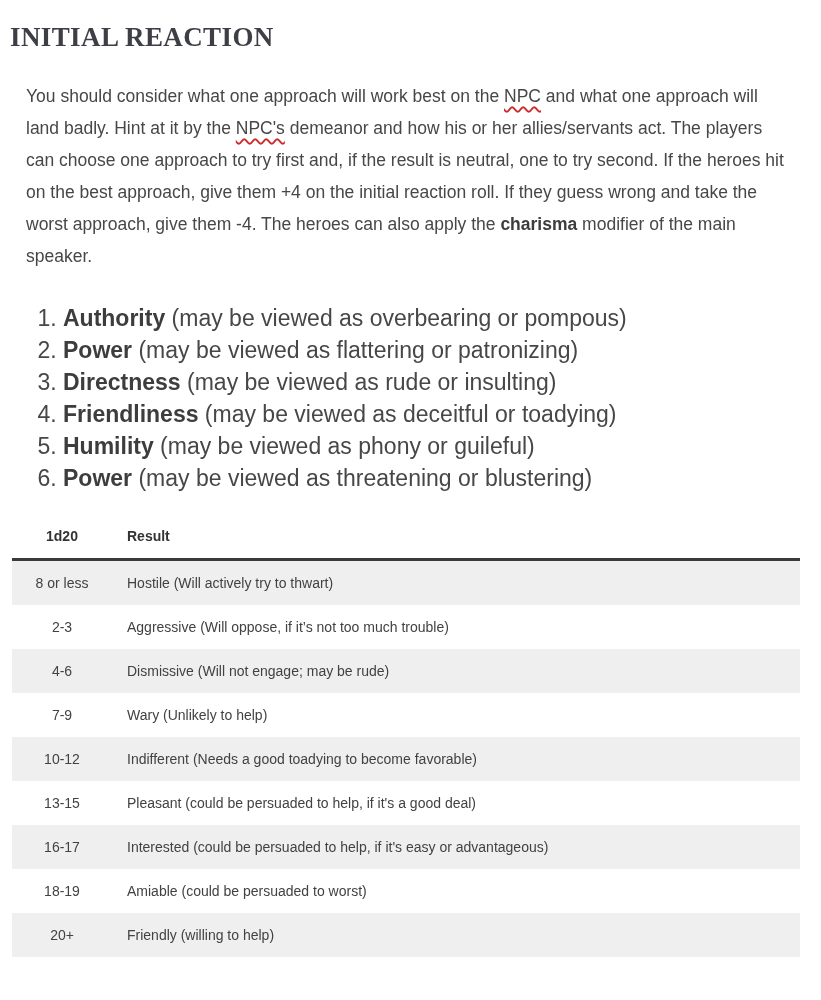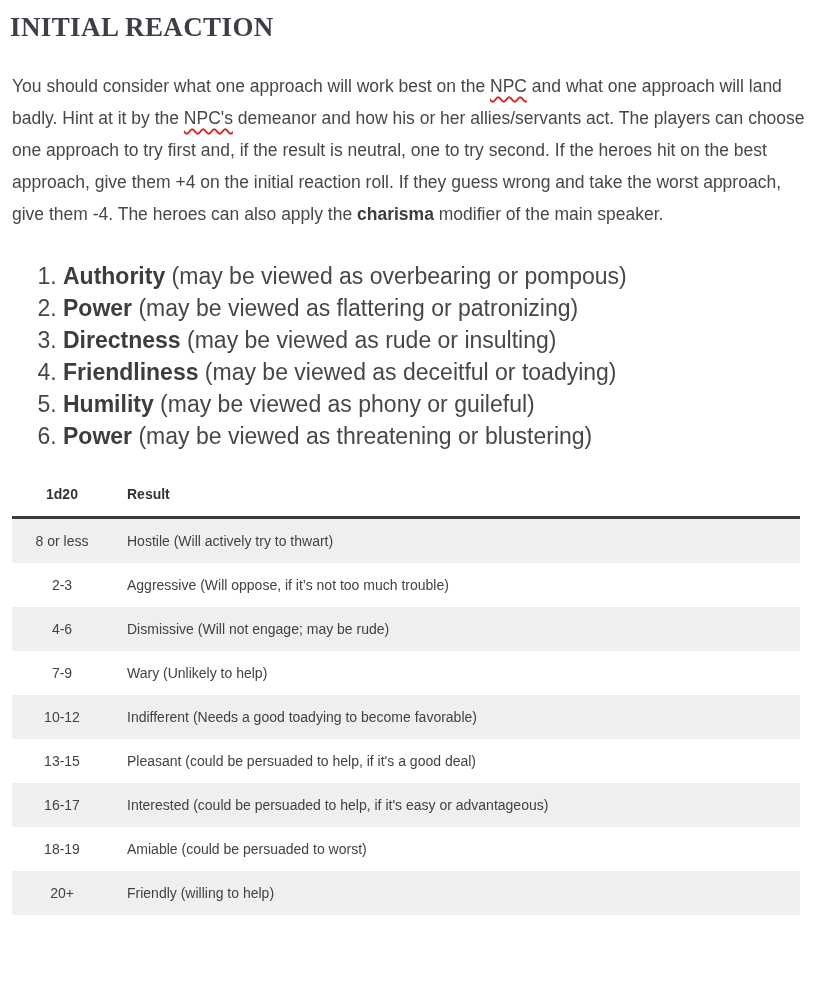--- a/index.html
+++ b/index.html
@@ -5,34 +5,34 @@
   * { box-sizing: border-box; }
   html, body { margin: 0; padding: 0; background: #ffffff; }
   body {
     font-family: "Liberation Sans", "DejaVu Sans", sans-serif;
     color: #454545;
     width: 821px;
   }
   .page {
     width: 821px;
     min-height: 1000px;
-    padding: 10px 11px 20px 10px;
+    padding: 20px 11px 20px 10px;
   }
   h1.page-title {
     font-family: "Liberation Serif", "DejaVu Serif", serif;
     font-size: 27px;
     font-weight: 700;
     letter-spacing: 0.4px;
     color: #3e3e46;
     margin: 2px 0 27px 0;
   }
   p.intro {
     font-size: 17.5px;
     line-height: 32px;
-    margin: 2px;
+    margin: 16px;
     max-width: 800px;
     color: #474747;
   }
   p.intro strong { color: #3d3d3d; }
   .misspelled {
     text-decoration: underline wavy #cf2a2a;
     text-decoration-thickness: 1.5px;
     text-underline-offset: 4px;
     text-decoration-skip-ink: none;
   }

